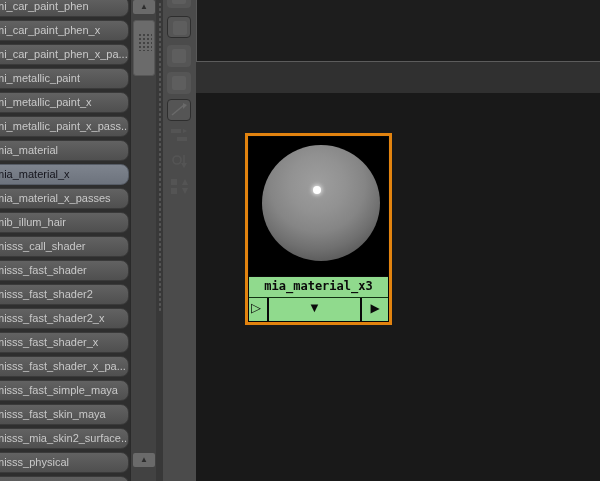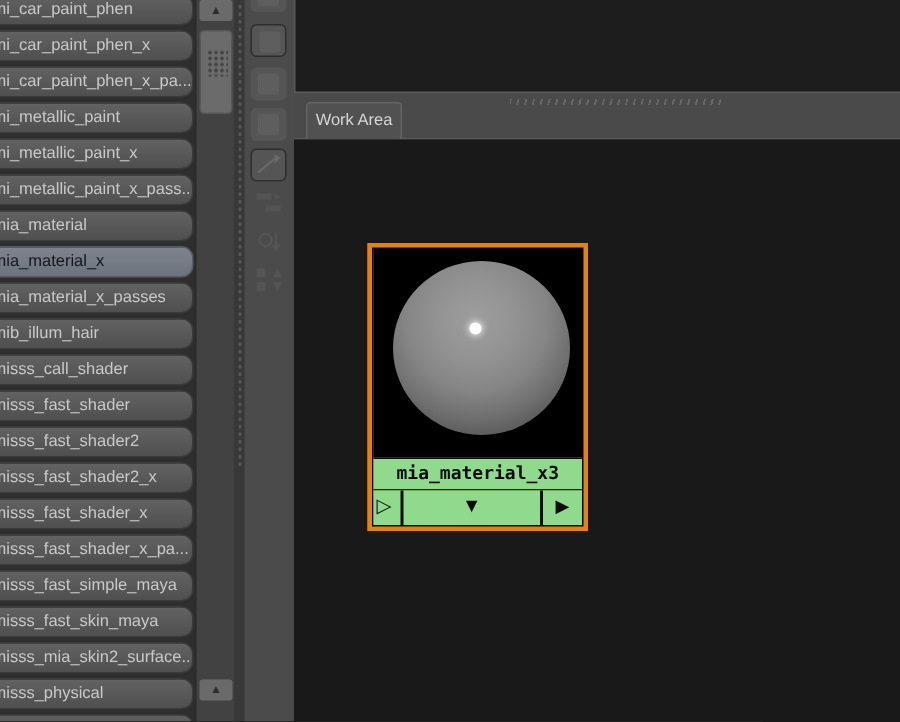--- a/index.html
+++ b/index.html
@@ -45,21 +45,21 @@
   #tab-bar{position:absolute;left:196px;top:62px;width:404px;height:31px;background:#4a4a4a;
            border-bottom:1px solid #585858;box-sizing:border-box;}
   #drag-dashes{position:absolute;left:144px;top:4px;width:144px;height:4px;
       background-image:repeating-linear-gradient(105deg,#686868 0 1.2px,rgba(0,0,0,0) 1.2px 5px);cursor:grab;}
   #workarea-tab{position:absolute;left:8px;top:6px;width:64px;height:25px;background:#515151;
       border:1px solid #646464;border-bottom:none;border-radius:3px 3px 0 0;box-sizing:border-box;
       color:#d6d6d6;font-size:11px;text-align:center;line-height:23px;cursor:pointer;}
   #canvas{position:absolute;left:196px;top:93px;width:404px;height:388px;background:#191919;}
 
   
-  #shader-node{position:absolute;left:49px;top:69px;width:147px;height:192px;
+  #shader-node{position:absolute;left:49px;top:40px;width:147px;height:192px;
       border:3px solid #e2830f;box-sizing:border-box;background:#e2830f;cursor:pointer;}
   #node-inner{position:absolute;left:0;top:0;right:0;bottom:0;border:1px solid #060606;
       display:flex;flex-direction:column;}
   #node-swatch{position:relative;height:139px;background:#000;overflow:hidden;}
   #node-sphere{position:absolute;left:13px;top:8px;width:118px;height:116px;border-radius:50%;
       background:radial-gradient(circle at 47% 34%, #9e9e9e 0%, #929292 28%, #858585 48%,
                  #6f6f6f 66%, #565656 82%, #3c3c3c 92%, rgba(10,10,10,0) 99.5%);}
   #node-highlight{position:absolute;left:64px;top:49px;width:8px;height:8px;border-radius:50%;
       background:#ffffff;box-shadow:0 0 4px 1px rgba(255,255,255,0.75);}
   #node-titlebar{height:22px;background:#90da8d;border-top:1px solid #0a0a0a;
@@ -146,24 +146,20 @@
     <svg class="dim-icon" style="top:177px" width="22" height="18" viewBox="0 0 22 18">
       <rect x="2" y="2" width="6" height="6" fill="#5d5d5d"></rect>
       <rect x="2" y="11" width="6" height="6" fill="#5d5d5d"></rect>
       <path d="M13 8 L19 8 L16 2 Z" fill="#5d5d5d"></path>
       <path d="M13 11 L19 11 L16 17 Z" fill="#5d5d5d"></path>
     </svg>
   </div>
 
   <div id="top-panel"></div>
 
-  <div id="tab-bar">
-    <div id="drag-dashes"></div>
-    <div id="workarea-tab">Work Area</div>
-  </div>
 
   <div id="canvas">
 
     <div id="shader-node">
       <div id="node-inner">
         <div id="node-swatch">
           <div id="node-sphere"></div>
           <div id="node-highlight"></div>
         </div>
         <div id="node-titlebar">mia_material_x3</div>

